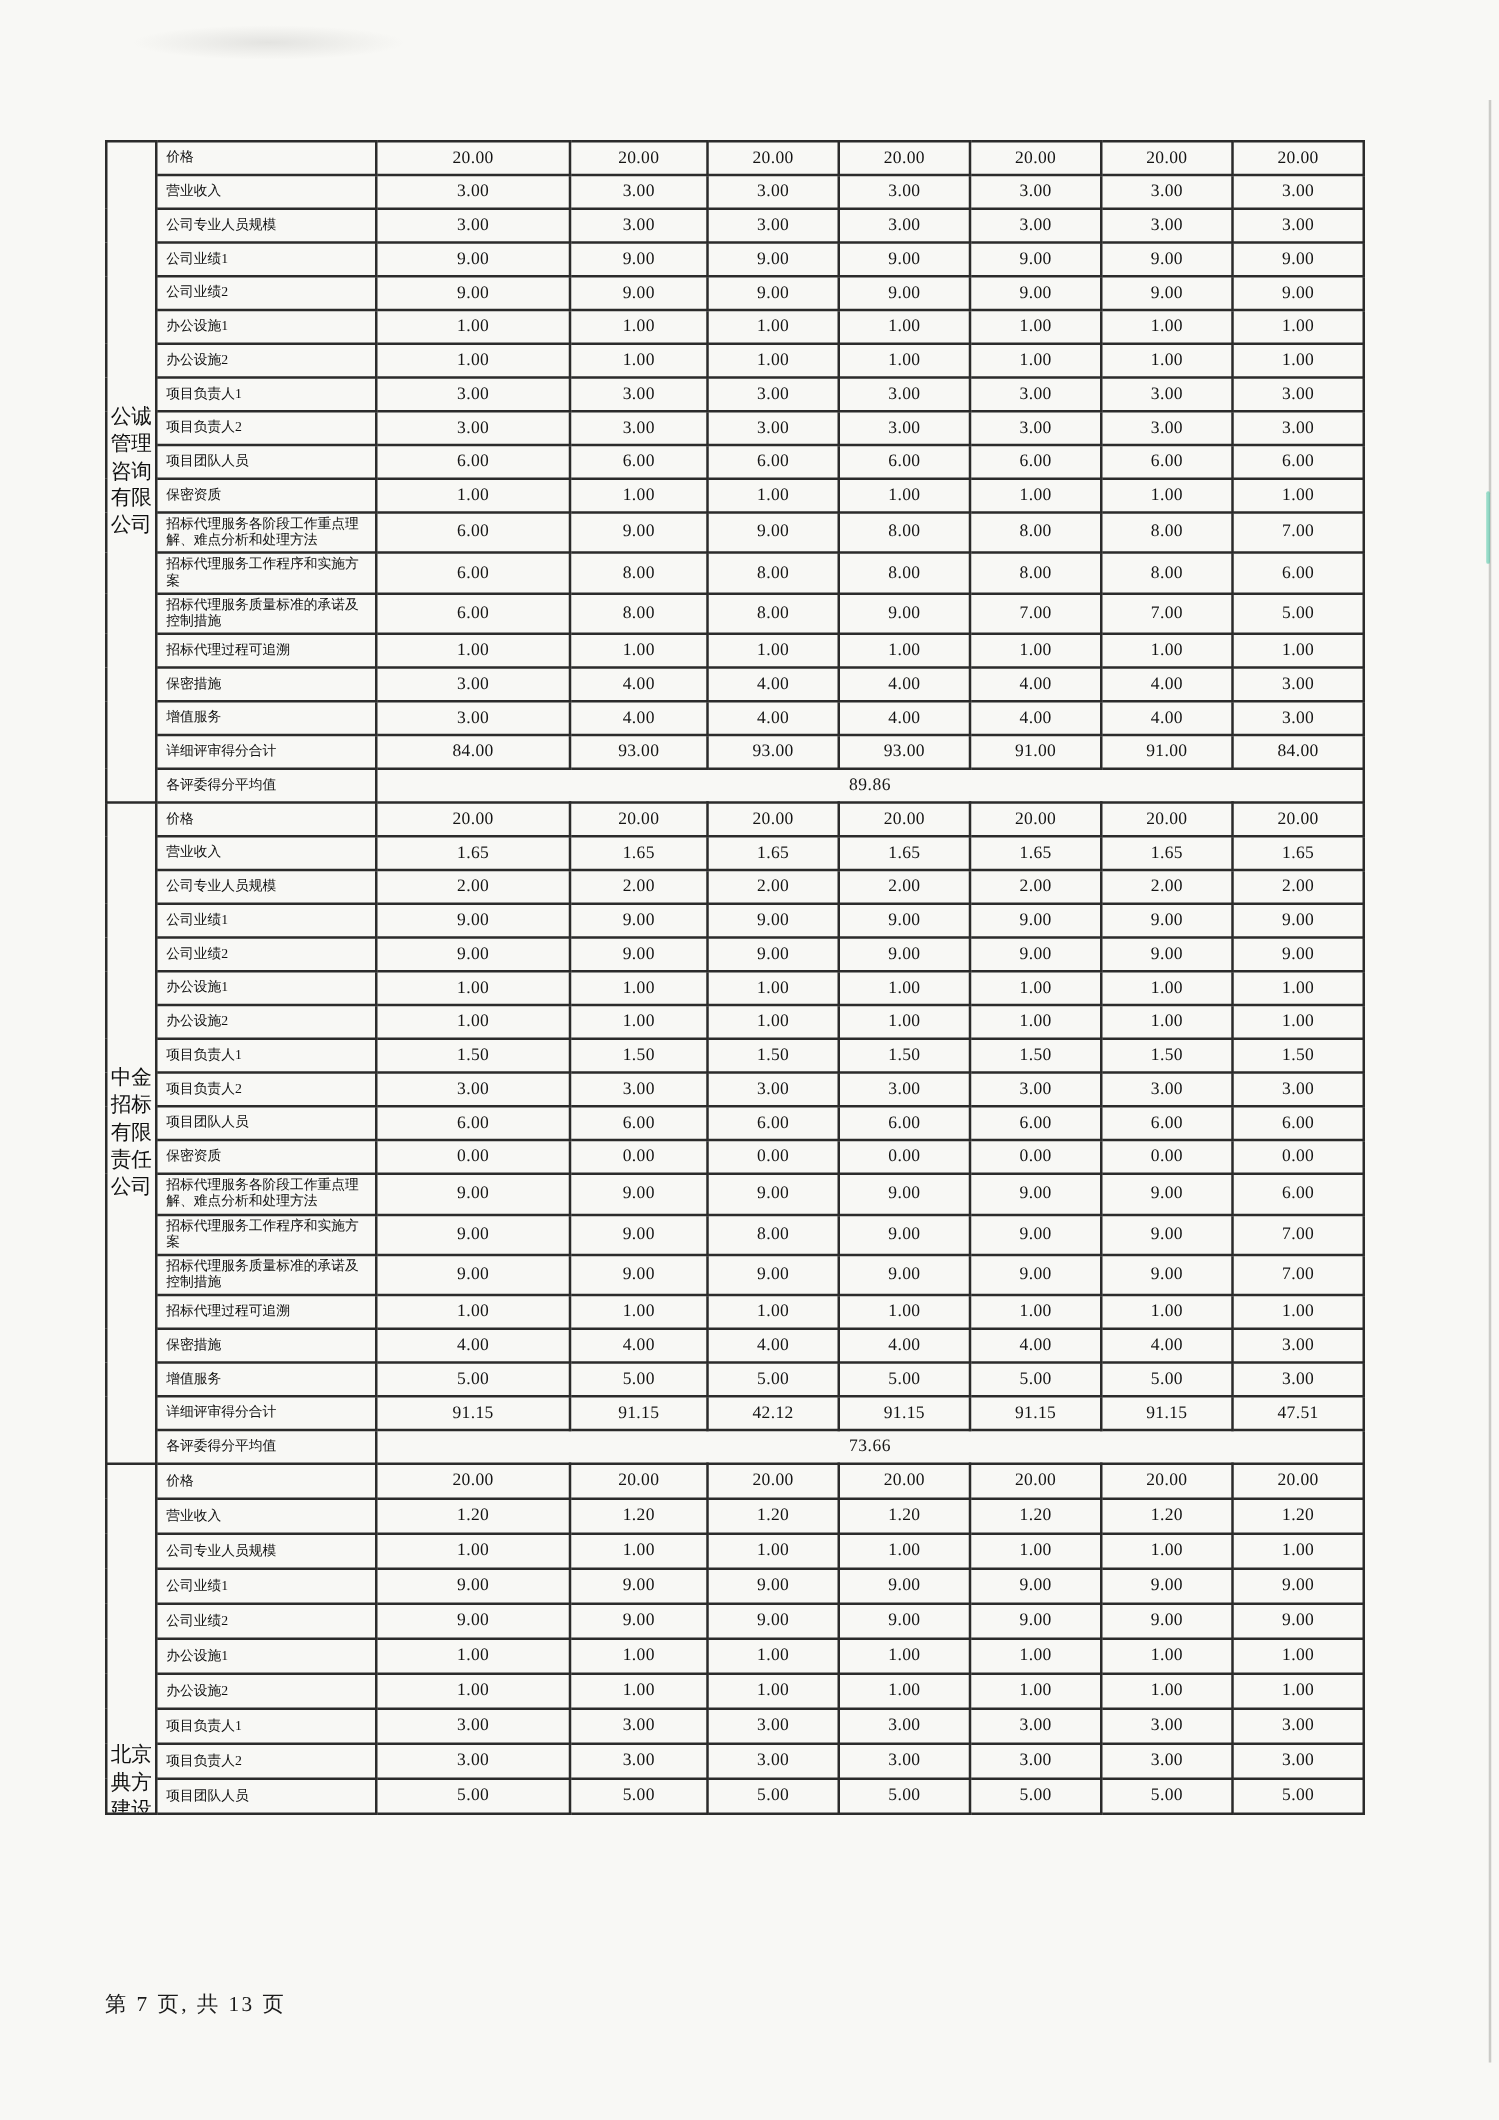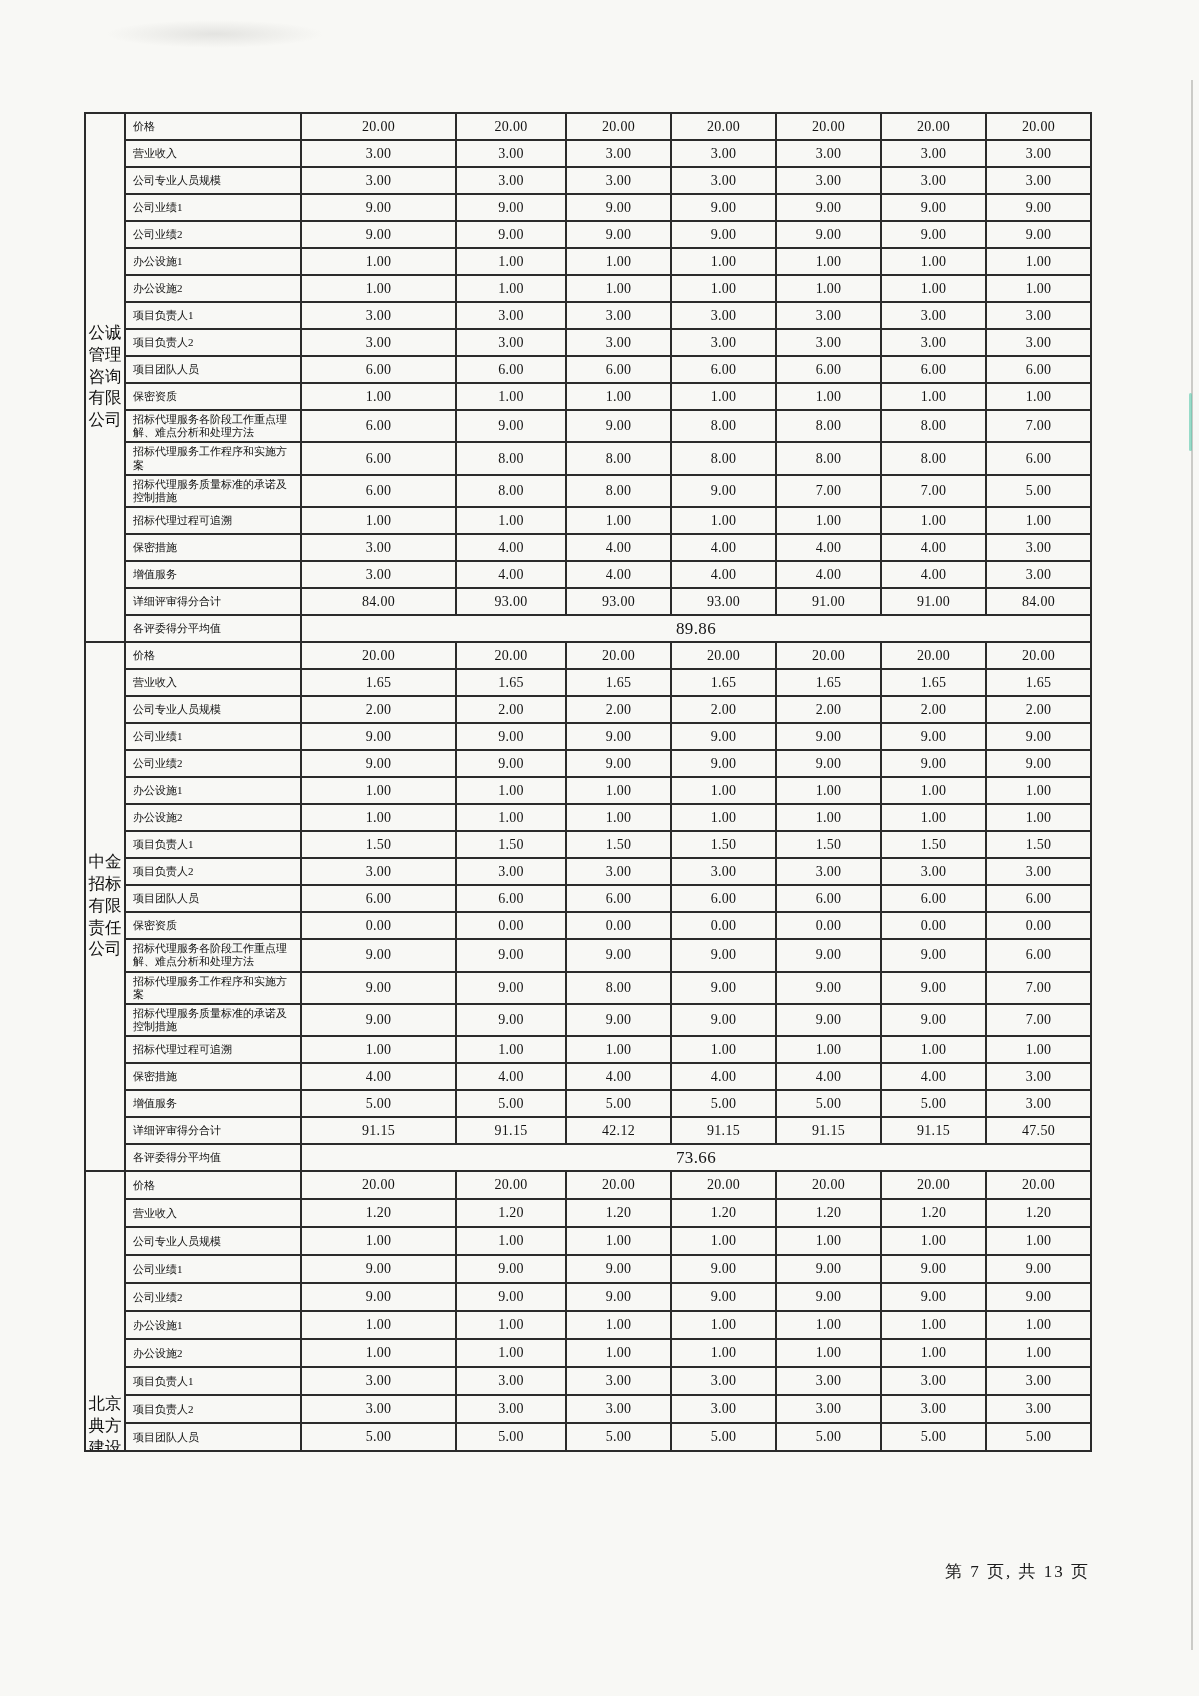--- a/index.html
+++ b/index.html
@@ -59,28 +59,28 @@
     color:#101010;
   }
   td.num{
     text-align:center;
     font-size:14px;
     letter-spacing:.3px;
     color:#141414;
   }
   td.avg-val{
     text-align:center;
-    font-size:17px;
+    font-size:14px;
     letter-spacing:.4px;
     border-radius:10px;
   }
   
   .footer{
-    position:absolute;left:84px;top:1560px;width:1006px;
-    text-align:right;
+    position:absolute;left:84px;top:1592px;width:1006px;
+    text-align:left;
     font-size:17px;
     letter-spacing:2px;
     color:#1b1b1b;
   }
 </style>
 </head>
 <body>
 
 <div class="smudge-top"></div>
 <div class="page-edge-line"></div>
@@ -470,21 +470,21 @@
         <td class="num">3.00</td>
       </tr>
       <tr>
         <td class="crit">详细评审得分合计</td>
         <td class="num">91.15</td>
         <td class="num">91.15</td>
         <td class="num">42.12</td>
         <td class="num">91.15</td>
         <td class="num">91.15</td>
         <td class="num">91.15</td>
-        <td class="num">47.50</td>
+        <td class="num">47.51</td>
       </tr>
       <tr class="avg">
         <td class="crit">各评委得分平均值</td>
         <td class="avg-val" colspan="7">73.66</td>
       </tr>
     </tbody>
     <tbody class="sec last">
       <tr>
         <td class="company v-bottom" rowspan="10">
           <div class="company-inner clip">北京

